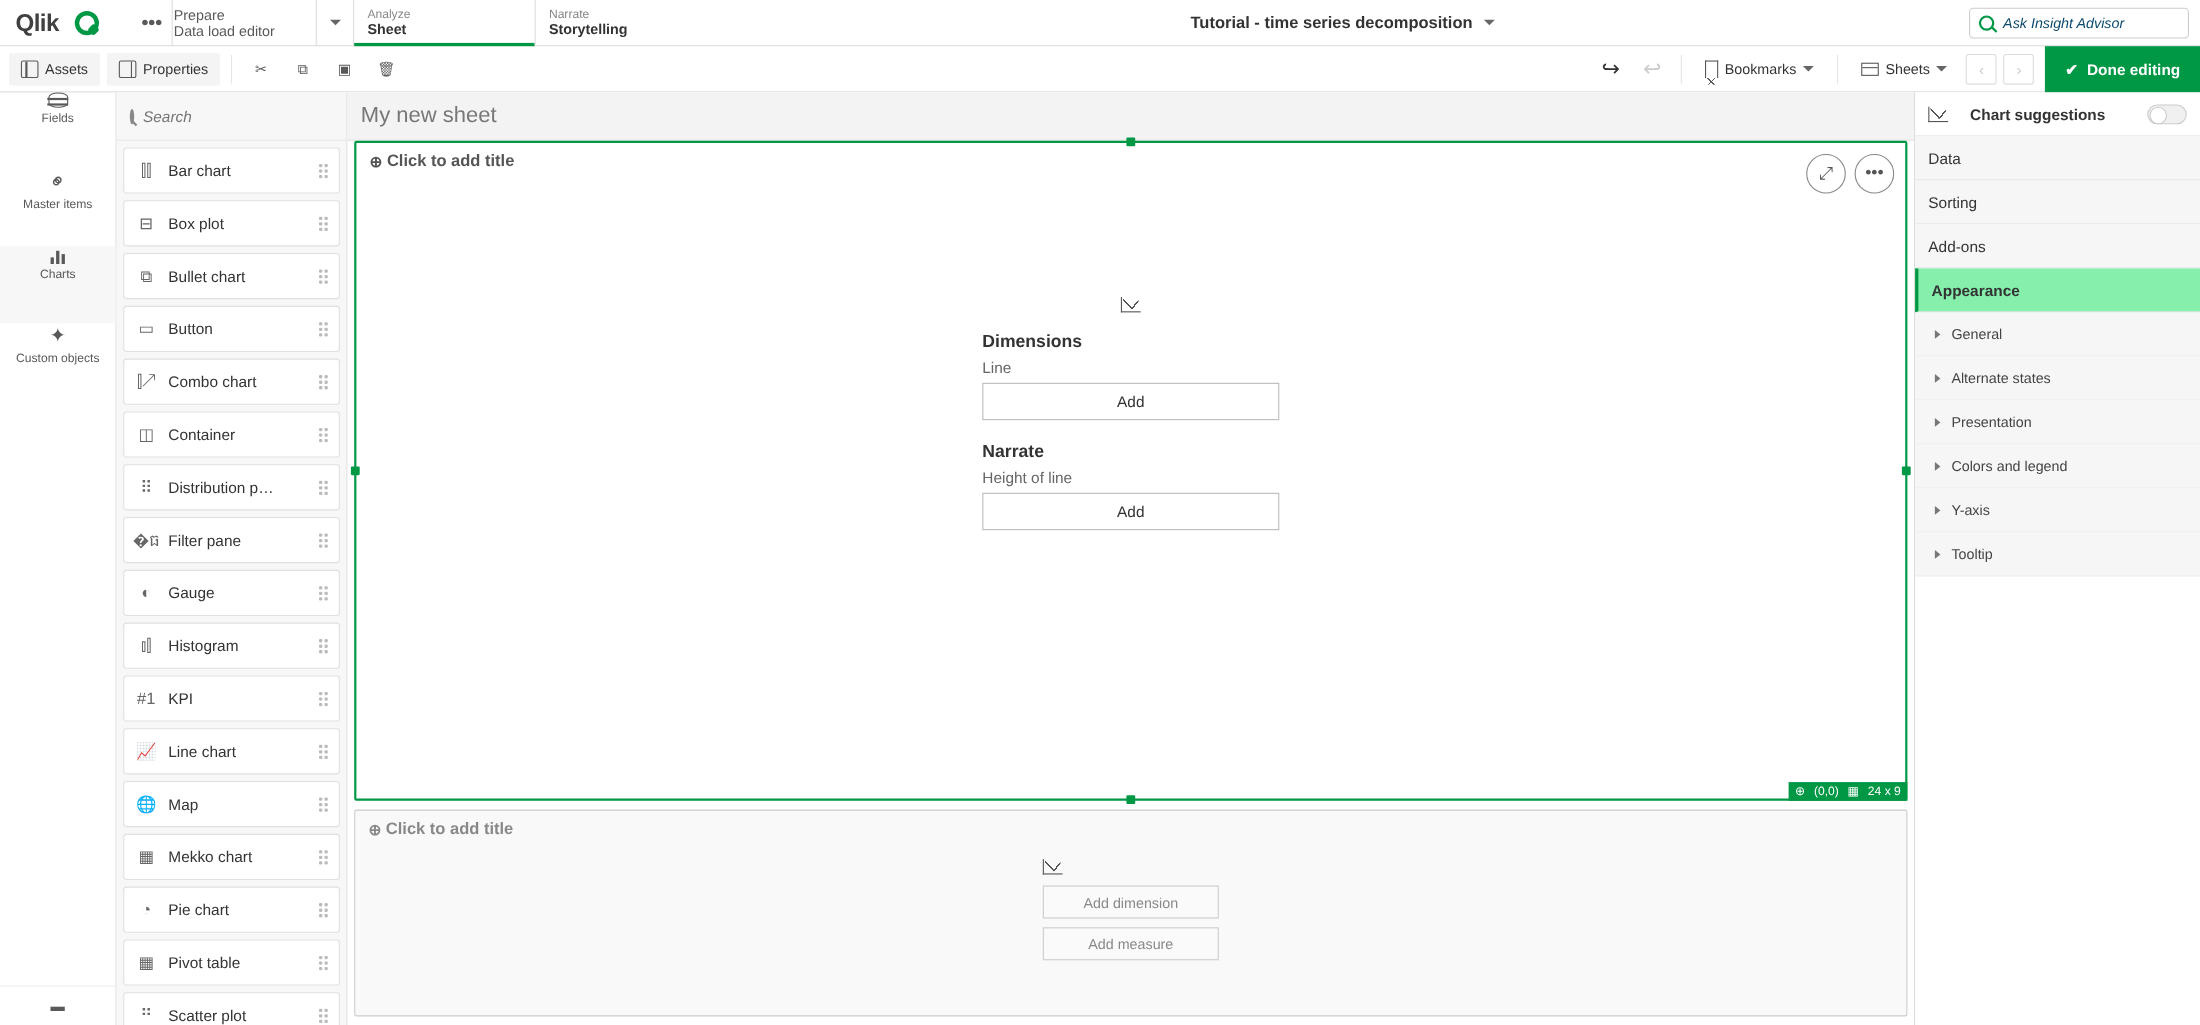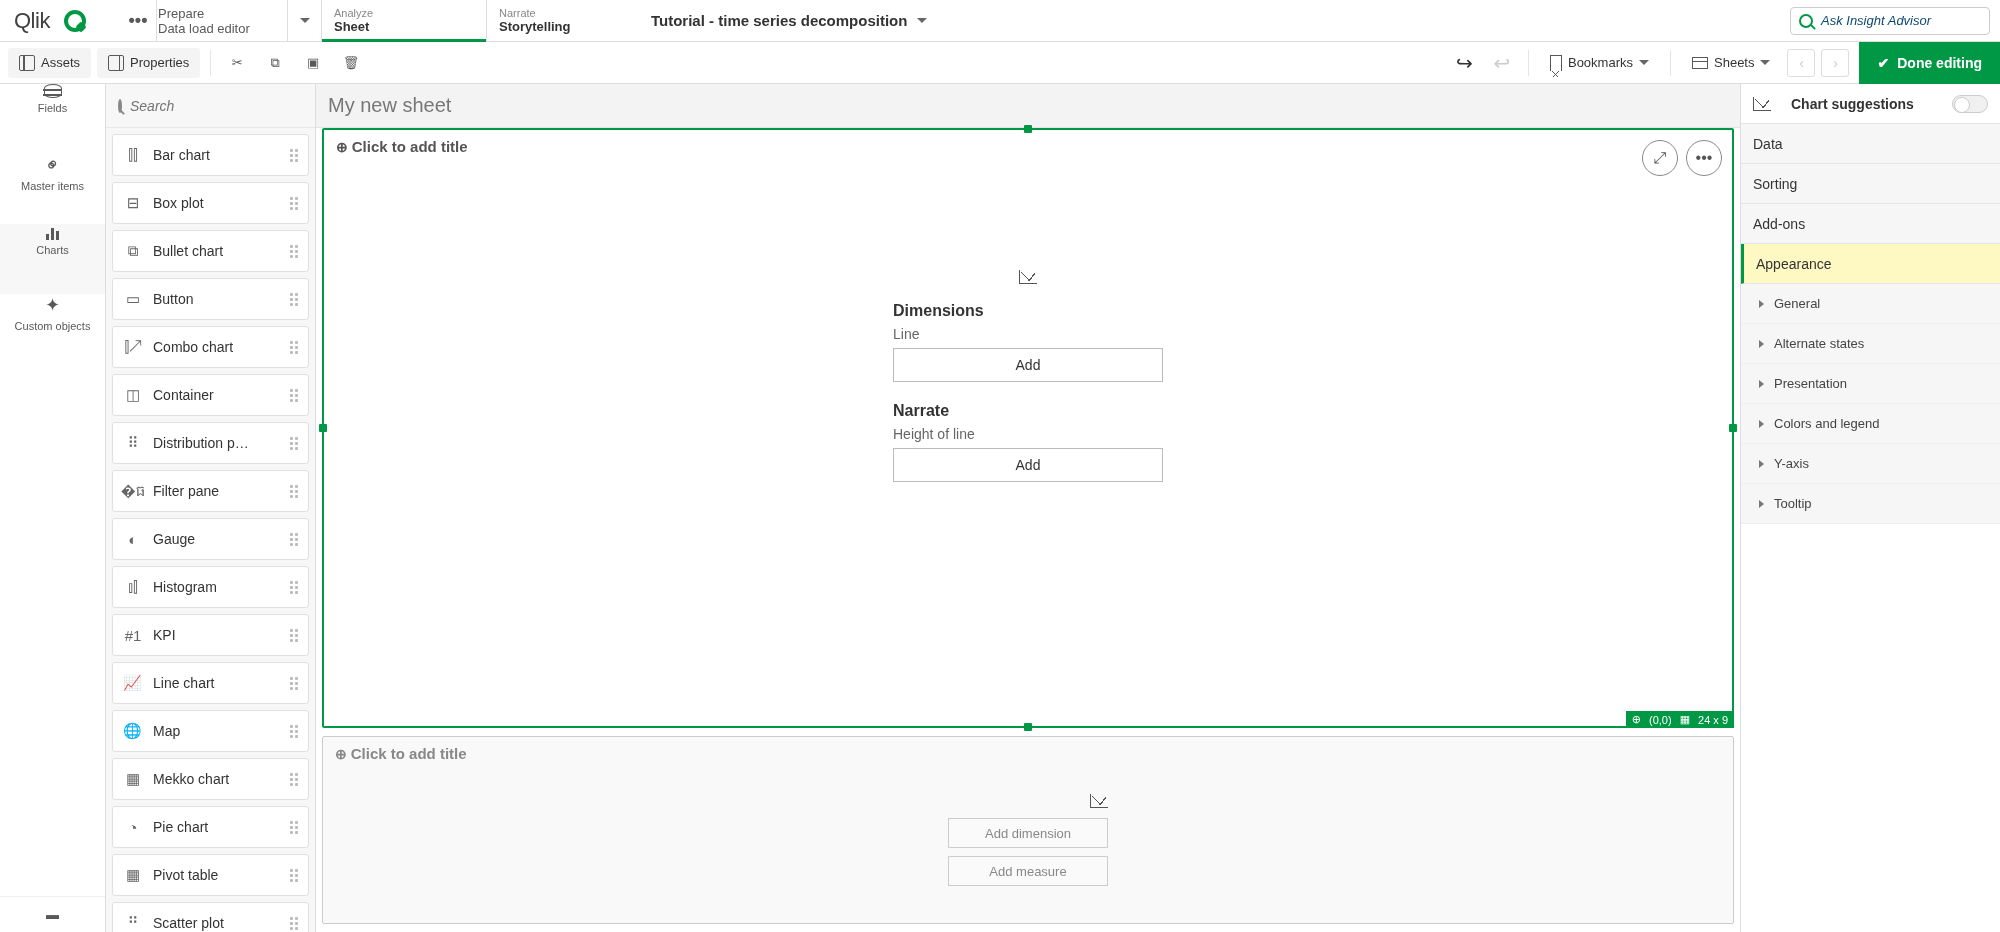--- a/index.html
+++ b/index.html
@@ -1,33 +1,33 @@
 <!DOCTYPE html>
 <html><head>
 <meta charset="utf-8">
 <style>
   * { box-sizing: border-box; margin: 0; padding: 0; font-family: "Segoe UI", Arial, sans-serif; }
   html, body { width: 2000px; height: 932px; background: #fff; color: #595959; font-size: 13px; overflow: hidden; }
   
   .topbar { height: 42px; border-bottom: 1px solid #ddd; display: flex; align-items: stretch; }
   .logo { width: 120px; display: flex; align-items: center; padding-left: 14px; gap: 14px; }
-  .logo-text { font-size: 22px; font-weight: 400; color: #404040; letter-spacing: -0.5px; }
+  .logo-text { font-size: 22px; font-weight: 700; color: #404040; letter-spacing: -0.5px; }
   .logo-q { width: 22px; height: 22px; border: 4px solid #009845; border-radius: 50%; position: relative; }
   .logo-q::after { content:""; position:absolute; right:-3px; bottom:-3px; width:8px; height:8px; background:#009845; border-radius:2px; transform:rotate(45deg); }
   .more-dots { display: flex; align-items: center; justify-content: center; width: 36px; font-size: 18px; font-weight: bold; color:#595959; }
   .nav-tabs { display: flex; }
   .nav-tab { width: 165px; border-left: 1px solid #ddd; padding: 6px 12px; display:flex; flex-direction:column; justify-content:center; position:relative; }
   .nav-tab-wide { width: 165px; display:flex; align-items:stretch; }
   .nav-tab-inner { flex:1; padding:6px 1px; display:flex; flex-direction:column; justify-content:center; border-left:1px solid #ddd; }
   .nav-tab .sup { font-size: 11px; color:#888; }
   .nav-tab .main { font-size: 13px; color:#333; font-weight:600; }
   .nav-tab.active::after { content:""; position:absolute; left:0; right:0; bottom:-1px; height:3px; background:#009845; }
   .nav-dd { width:34px; border-left:1px solid #ddd; display:flex; align-items:center; justify-content:center; }
   .chev-down { width:0; height:0; border-left:5px solid transparent; border-right:5px solid transparent; border-top:5px solid #666; }
-  .title-center { flex:1; display:flex; align-items:center; gap:10px; font-size:15px; color:#333; font-weight:600; }
+  .title-center { flex:1; display:flex; align-items:center; justify-content:center; gap:10px; font-size:15px; color:#333; font-weight:600; }
   .ask-wrap { width:210px; display:flex; align-items:center; padding-right:10px; }
   .ask-box { flex:1; height:28px; border:1px solid #ccc; border-radius:4px; display:flex; align-items:center; padding:0 8px; gap:8px; color:#0c4a6e; font-style:italic; }
   .mag { width:14px; height:14px; border:2px solid #009845; border-radius:50%; position:relative; }
   .mag::after { content:""; position:absolute; width:6px; height:2px; background:#009845; right:-5px; bottom:-2px; transform:rotate(45deg); }
   
   .toolbar2 { height:42px; border-bottom:1px solid #ddd; display:flex; align-items:center; padding:0 8px; gap:6px; }
   .tbtn { height:30px; display:flex; align-items:center; gap:6px; padding:0 10px; border:1px solid transparent; border-radius:3px; background:#f4f4f4; font-size:13px; color:#333; }
   .tbtn.flat { background:transparent; }
   .ticon { width:16px; height:16px; display:inline-block; position:relative; }
   .ic-panel-left { border:1.5px solid #595959; border-radius:2px; }
@@ -89,31 +89,31 @@
   .viz2 .viz-title.placeholder{color:#888;}
   .plus-circ{font-size:14px;}
   .viz-topright{position:absolute;top:10px;right:10px;display:flex;gap:8px;}
   .circ-btn{width:36px;height:36px;border:1.5px solid #888;border-radius:50%;display:flex;align-items:center;justify-content:center;font-size:16px;color:#555;}
   .viz-center{position:absolute;top:140px;left:50%;transform:translateX(-50%);width:270px;display:flex;flex-direction:column;align-items:stretch;}
   .viz-center .big-ico{font-size:28px;color:#555;align-self:center;margin-bottom:18px;}
   .sect-h{font-size:16px;font-weight:700;color:#333;margin-bottom:6px;}
   .sect-sub{font-size:14px;color:#666;margin-bottom:6px;}
   .add-btn{height:34px;border:1px solid #bbb;background:#fff;display:flex;align-items:center;justify-content:center;font-size:14px;color:#333;margin-bottom:20px;}
   .coord-badge{position:absolute;right:-2px;bottom:-2px;background:#009845;color:#fff;font-size:11px;padding:2px 6px;display:flex;gap:8px;align-items:center;}
-  .viz2-center{position:absolute;top:57px;left:50%;transform:translateX(-50%);display:flex;flex-direction:column;align-items:flex-end;gap:8px;}
+  .viz2-center{position:absolute;top:44px;left:50%;transform:translateX(-50%);display:flex;flex-direction:column;align-items:flex-start;gap:8px;}
   .viz2-center .big-ico{font-size:20px;color:#888;margin-bottom:2px;}
   .ghost-btn{width:160px;height:30px;border:1px solid #ccc;background:#fafafa;display:flex;align-items:center;justify-content:center;font-size:13px;color:#888;}
   
   .props { width:260px; border-left:1px solid #ddd; display:flex; flex-direction:column; background:#fff;}
   .props-row{height:40px;border-bottom:1px solid #e5e5e5;display:flex;align-items:center;padding:0 12px;font-size:14px;color:#333;}
   .props-row.head{font-weight:600;gap:20px;text-align:center;}
   .toggle{margin-left:auto;width:36px;height:18px;border:1px solid #ccc;border-radius:10px;position:relative;background:#f0f0f0;}
   .toggle::after{content:"";position:absolute;left:1px;top:1px;width:14px;height:14px;background:#fff;border:1px solid #ccc;border-radius:50%;}
   .props-row.section{background:#f6f6f6;}
-  .props-row.active-sec{border-left:3px solid #009845;background:#fef9c3;font-weight:400;}
+  .props-row.active-sec{border-left:3px solid #009845;background:#86efac;font-weight:700;}
   .props-sub{height:40px;border-bottom:1px solid #eee;display:flex;align-items:center;padding:0 12px 0 18px;font-size:13px;color:#444;background:#f6f6f6;}
   .tri{width:0;height:0;border-top:4px solid transparent;border-bottom:4px solid transparent;border-left:5px solid #777;margin-right:10px;}
   .line-chart-ico{display:inline-block;width:18px;height:14px;border-left:1.5px solid #555;border-bottom:1.5px solid #555;position:relative;}
   .line-chart-ico::after{content:"";position:absolute;left:1px;bottom:2px;width:14px;height:10px;background:linear-gradient(45deg,transparent 45%,#555 45% 55%,transparent 55%),linear-gradient(-50deg,transparent 45%,#555 45% 55%,transparent 55%);background-size:8px 10px,8px 10px;background-position:0 0,7px 1px;background-repeat:no-repeat;}
 </style>
 </head>
 <body>
 
 <div class="topbar">
   <div class="logo">

